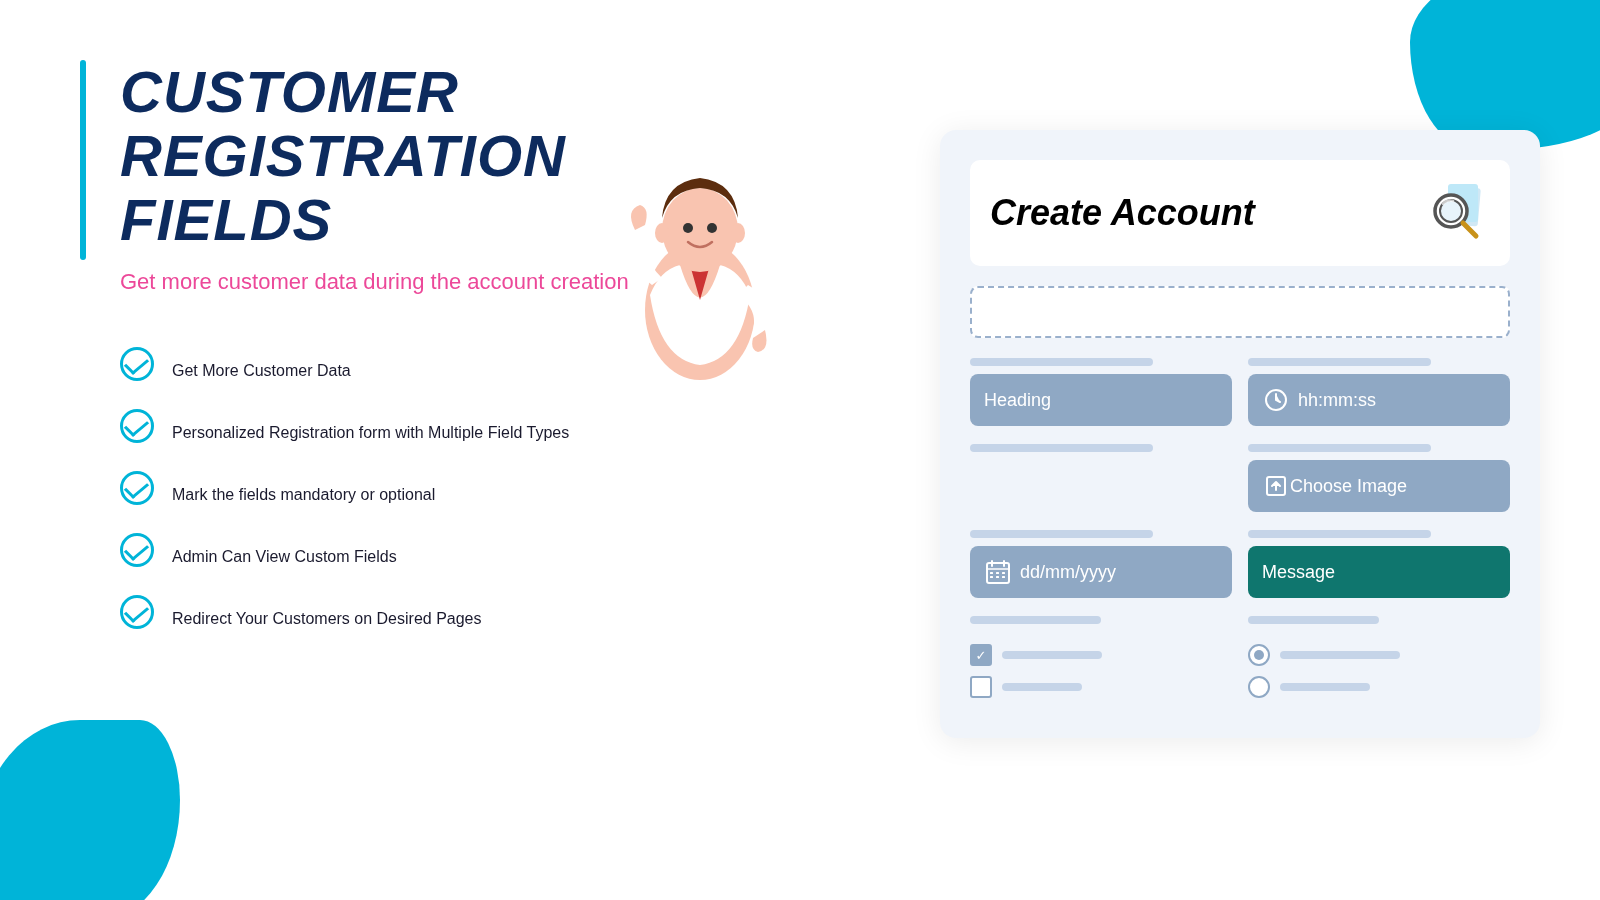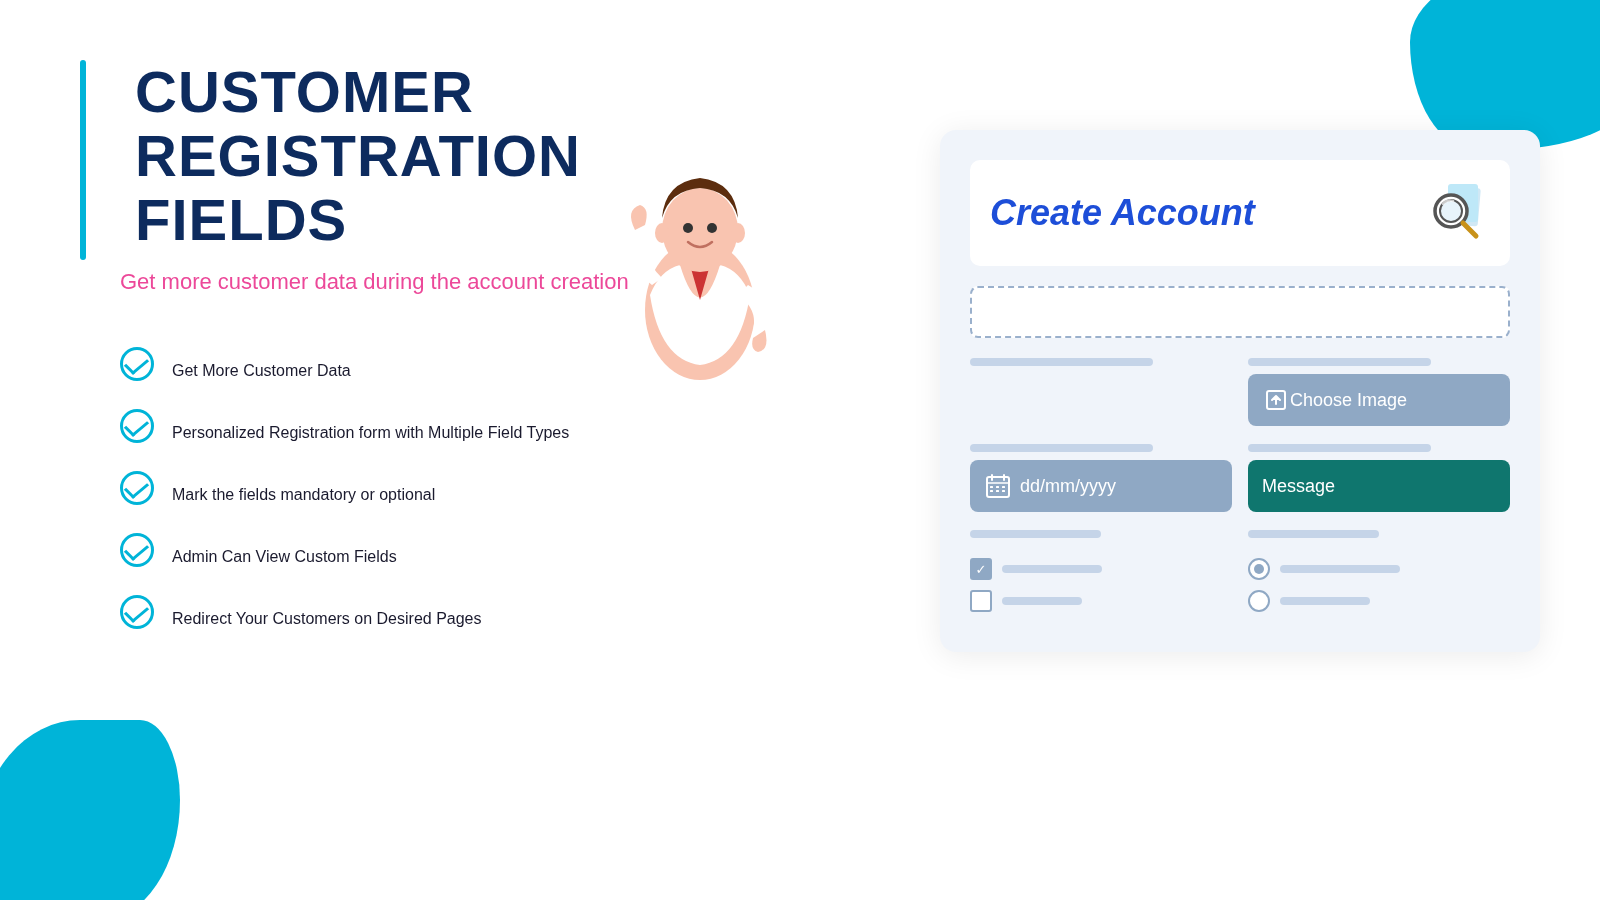--- a/index.html
+++ b/index.html
@@ -54,21 +54,22 @@
       z-index: 1;
     }
 
     .main-title {
       font-size: 58px;
       font-weight: 900;
       color: #0d2b5e;
       line-height: 1.1;
       letter-spacing: 1px;
       text-transform: uppercase;
-      margin-left: 25px;
+      margin-left: 10px;
+      font-style: italic;
     }
 
     .subtitle {
       font-size: 22px;
       color: #ec4899;
       margin-top: 18px;
       margin-left: 10px;
       font-weight: 400;
     }
 
@@ -132,21 +133,21 @@
       justify-content: space-between;
       margin-bottom: 20px;
       background: white;
       border-radius: 10px;
       padding: 18px 20px;
     }
 
     .form-title {
       font-size: 36px;
       font-weight: 800;
-      color: #1d4ed8;
+      color: #000000;
       font-style: italic;
     }
 
     .search-icon-wrapper {
       width: 70px;
       height: 70px;
       display: flex;
       align-items: center;
       justify-content: center;
     }
@@ -407,20 +408,40 @@
         <circle cx="28" cy="30" r="11" fill="#e8f4fb" stroke="#555" stroke-width="2"></circle>
         <line x1="40" y1="42" x2="53" y2="55" stroke="#c8921a" stroke-width="5" stroke-linecap="round"></line>
 
         <path d="M20 23 Q24 18 30 20" stroke="white" stroke-width="2.5" fill="none" stroke-linecap="round" opacity="0.7"></path>
       </svg>
     </div>
   </div>
 
   <div class="search-box-dashed"></div>
 
+  <div class="form-row">
+    <div class="form-col">
+      <div class="field-label-bar"></div>
+      <div class="form-field field-heading">
+        <span>Heading</span>
+      </div>
+    </div>
+    <div class="form-col">
+      <div class="field-label-bar"></div>
+      <div class="form-field field-time">
+        <span class="field-icon">
+          <svg width="24" height="24" viewBox="0 0 24 24" fill="white">
+            <circle cx="12" cy="12" r="10" stroke="white" stroke-width="2" fill="none"></circle>
+            <path d="M12 6v6l4 2" stroke="white" stroke-width="2" stroke-linecap="round"></path>
+          </svg>
+        </span>
+        <span>hh:mm:ss</span>
+      </div>
+    </div>
+  </div>
 
   <div class="form-row">
     <div class="form-col">
       <div class="field-label-bar"></div>
     </div>
     <div class="form-col">
       <div class="field-label-bar"></div>
       <div class="form-field field-image">
         <span class="field-icon">
           <svg width="24" height="24" viewBox="0 0 24 24" fill="white">

